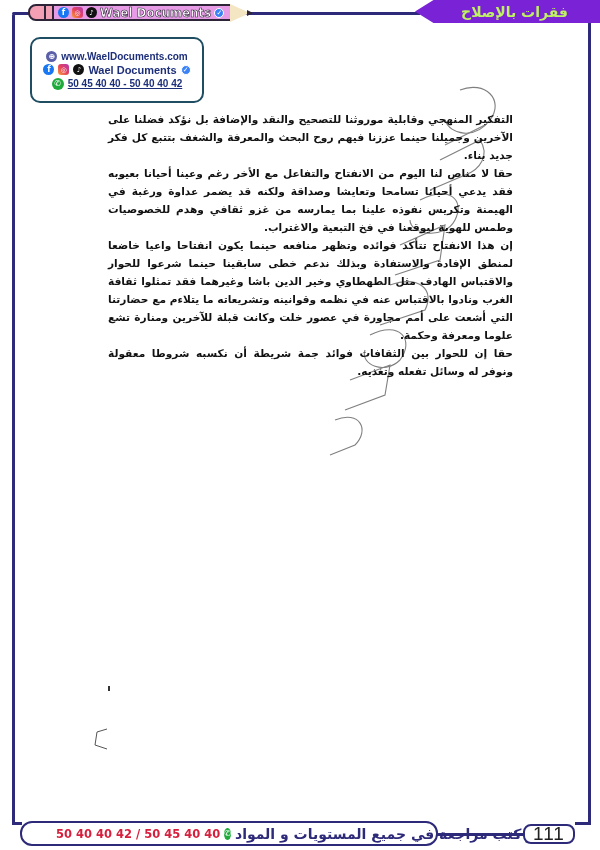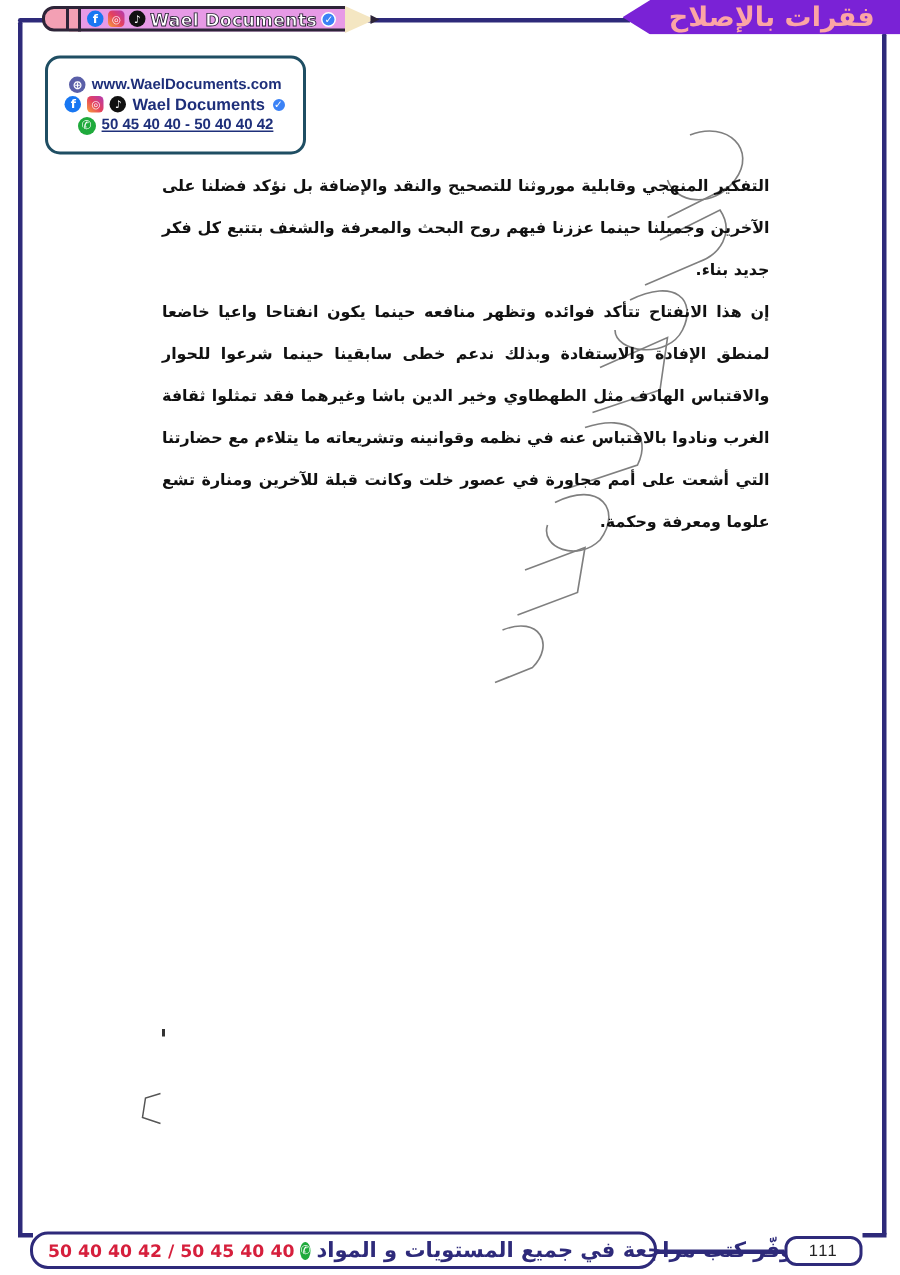--- a/index.html
+++ b/index.html
@@ -24,48 +24,48 @@
     .pencil-lead { position: absolute; left: 247px; top: 10px; width: 0; height: 0; border-top: 3px solid transparent; border-bottom: 3px solid transparent; border-left: 6px solid #2d2438; }
     .pencil-title { font-family: "DejaVu Sans", sans-serif; font-weight: bold; font-size: 11.5px; color: #ffffff; -webkit-text-stroke: 0.6px #2d2438; letter-spacing: 0.2px; }
     .ico { display: inline-flex; align-items: center; justify-content: center; border-radius: 50%; color: #fff; font-weight: bold; font-family: "DejaVu Sans", sans-serif; }
     .ico-fb { width: 11px; height: 11px; background: #1877f2; font-size: 8px; }
     .ico-ig { width: 11px; height: 11px; background: linear-gradient(45deg, #f9a13a, #e4405f, #b13ab4); border-radius: 3px; font-size: 7px; }
     .ico-tt { width: 11px; height: 11px; background: #111; font-size: 7px; }
     .ico-verify { width: 10px; height: 10px; background: #3b82f6; font-size: 7px; border: 1px solid #fff; }
 
     
     .banner { position: absolute; left: 415px; top: 0px; width: 185px; height: 23px; background: #7a22d6; clip-path: polygon(10% 0, 100% 0, 100% 100%, 10% 100%, 0 50%); border-radius: 0 0 0 0; display: flex; align-items: center; justify-content: center; padding-left: 14px; }
-    .banner-title { color: #fca5a5; font-weight: bold; font-size: 18px; font-family: "DejaVu Sans", sans-serif; direction: rtl; }
+    .banner-title { color: #bef264; font-weight: bold; font-size: 14px; font-family: "DejaVu Sans", sans-serif; direction: rtl; }
 
     
     .contact { position: absolute; left: 30px; top: 37px; width: 174px; height: 66px; border: 2.5px solid #1f4e63; border-radius: 10px; background: #fff; display: flex; flex-direction: column; justify-content: center; align-items: center; gap: 2px; padding: 2px 4px; }
     .contact-row { display: flex; align-items: center; gap: 4px; white-space: nowrap; }
     .contact-web { font-size: 10px; font-weight: bold; color: #1e2f7a; font-family: "Liberation Sans", sans-serif; text-align: right; }
     .contact-name { font-size: 11px; font-weight: bold; color: #1e2f7a; font-family: "Liberation Sans", sans-serif; }
     .contact-phone { font-size: 10px; font-weight: bold; color: #1e2f7a; font-family: "Liberation Sans", sans-serif; text-decoration: underline; }
     .ico-globe { width: 11px; height: 11px; background: #5a5fa8; font-size: 8px; }
     .ico-wa { width: 12px; height: 12px; background: #1faa3c; font-size: 8px; }
 
     
-    .content { position: absolute; left: 108px; top: 110px; width: 405px; direction: rtl; text-align: justify; font-family: "DejaVu Sans", sans-serif; font-size: 10.6px; line-height: 28px; color: #111; font-weight: bold; }
+    .content { position: absolute; left: 108px; top: 110px; width: 405px; direction: rtl; text-align: justify; font-family: "DejaVu Sans", sans-serif; font-size: 10.6px; line-height: 18px; color: #111; font-weight: bold; }
     .content p { margin: 0; }
     .content .para { text-align-last: right; }
 
     
     .watermark { position: absolute; left: 250px; top: 60px; width: 260px; height: 420px; pointer-events: none; }
 
     .stray-mark { position: absolute; left: 108px; top: 686px; width: 2px; height: 5px; background: #333; }
     .stray-tick { position: absolute; left: 93px; top: 727px; width: 16px; height: 25px; }
 
     
     .footer-pill { position: absolute; left: 20px; top: 821px; width: 418px; height: 25px; border: 2.5px solid #2e2a7a; border-radius: 12px; background: #fff; display: flex; align-items: center; padding: 0 10px; gap: 4px; direction: ltr; white-space: nowrap; }
-    .footer-phones { color: #d61f3c; font-weight: bold; font-size: 11.5px; font-family: "DejaVu Sans", sans-serif; }
+    .footer-phones { color: #d61f3c; font-weight: bold; font-size: 11.5px; font-family: "DejaVu Sans", sans-serif; margin-left: 24px; }
     .footer-promo { color: #2e2a7a; font-weight: bold; font-size: 14px; font-family: "DejaVu Sans", sans-serif; direction: rtl; }
     .page-num-box { position: absolute; left: 523px; top: 824px; width: 52px; height: 20px; border: 2.5px solid #2e2a7a; border-radius: 8px; background: #fff; display: flex; align-items: center; justify-content: center; }
-    .page-num { font-family: "Liberation Sans", sans-serif; font-size: 11px; color: #222; letter-spacing: 1px; }
+    .page-num { font-family: "Liberation Sans", sans-serif; font-size: 19px; color: #222; letter-spacing: 1px; }
   </style>
 </head>
 <body>
 
 <div class="frame-left"></div>
 <div class="frame-right"></div>
 <div class="frame-top-left"></div>
 <div class="frame-top-mid"></div>
 <div class="frame-bottom-left"></div>
 <div class="frame-bottom-mid"></div>
@@ -115,21 +115,23 @@
     <path d="M150 185 L 195 165 L 190 200 L 145 215"></path>
     <path d="M140 225 C 170 215, 185 230, 175 250 L 130 265"></path>
     <path d="M120 275 C 150 260, 165 280, 150 300 C 135 315, 110 305, 115 290"></path>
     <path d="M100 320 L 140 305 L 135 335 L 95 350"></path>
     <path d="M85 360 C 110 350, 120 370, 105 385 L 80 395"></path>
   </g>
 </svg>
 
 <div class="content">
   <p class="para">التفكير المنهجي وقابلية موروثنا للتصحيح  والنقد والإضافة بل نؤكد فضلنا على الآخرين وجميلنا حينما عززنا فيهم روح البحث والمعرفة والشغف بتتبع كل فكر جديد بناء.</p>
+  <p class="para">حقا لا مناص لنا اليوم من الانفتاح والتفاعل مع الأخر رغم وعينا أحيانا بعيوبه فقد يدعي أحيانا تسامحا وتعايشا وصداقة ولكنه قد يضمر عداوة ورغبة في الهيمنة وتكريس نفوذه علينا بما يمارسه من غزو ثقافي وهدم للخصوصيات وطمس للهوية ليوقعنا في فخ التبعية والاغتراب.</p>
   <p class="para">إن هذا الانفتاح تتأكد فوائده وتظهر منافعه حينما يكون انفتاحا واعيا خاضعا لمنطق الإفادة والاستفادة وبذلك ندعم خطى سابقينا حينما شرعوا للحوار والاقتباس الهادف مثل الطهطاوي وخير الدين باشا وغيرهما فقد تمثلوا ثقافة الغرب ونادوا بالاقتباس عنه في نظمه وقوانينه وتشريعاته ما يتلاءم مع حضارتنا التي أشعت على أمم مجاورة في عصور خلت وكانت قبلة للآخرين ومنارة تشع علوما ومعرفة وحكمة.</p>
+  <p class="para">حقا إن للحوار بين الثقافات فوائد جمة شريطة أن نكسبه شروطا معقولة ونوفر له وسائل تفعله وتغذيه.</p>
 </div>
 
 <div class="stray-mark"></div>
 <svg class="stray-tick" viewBox="0 0 16 25">
   <path d="M14 2 L 4 5 L 2 18 L 14 22" fill="none" stroke="#555" stroke-width="1"></path>
 </svg>
 
 <div class="footer-pill">
   <span class="footer-phones">50 40 40 42 / 50 45 40 40</span>
   <span class="ico ico-wa">✆</span>

